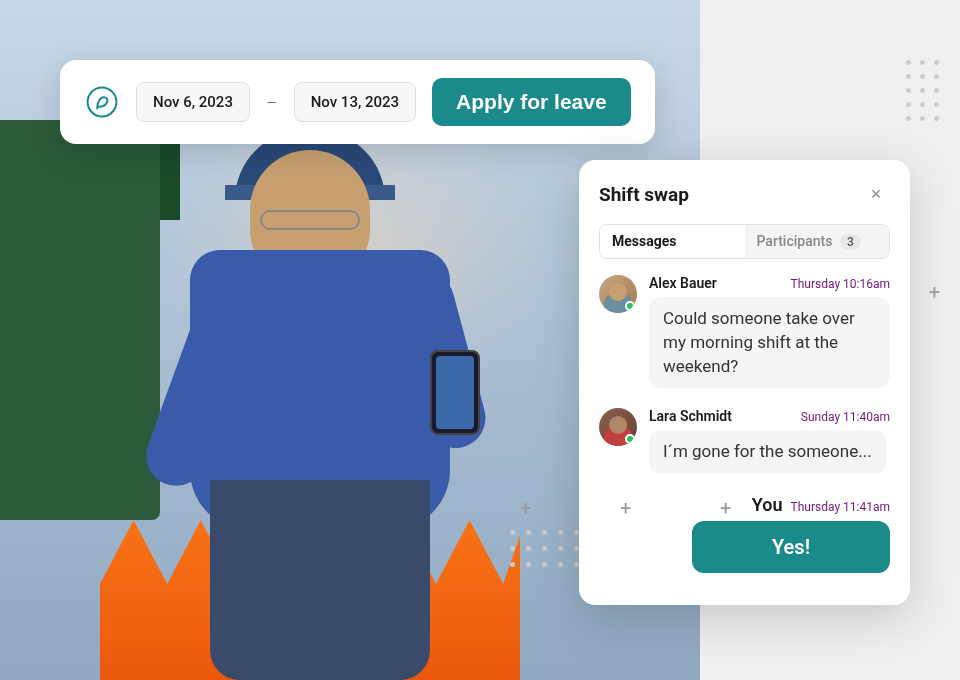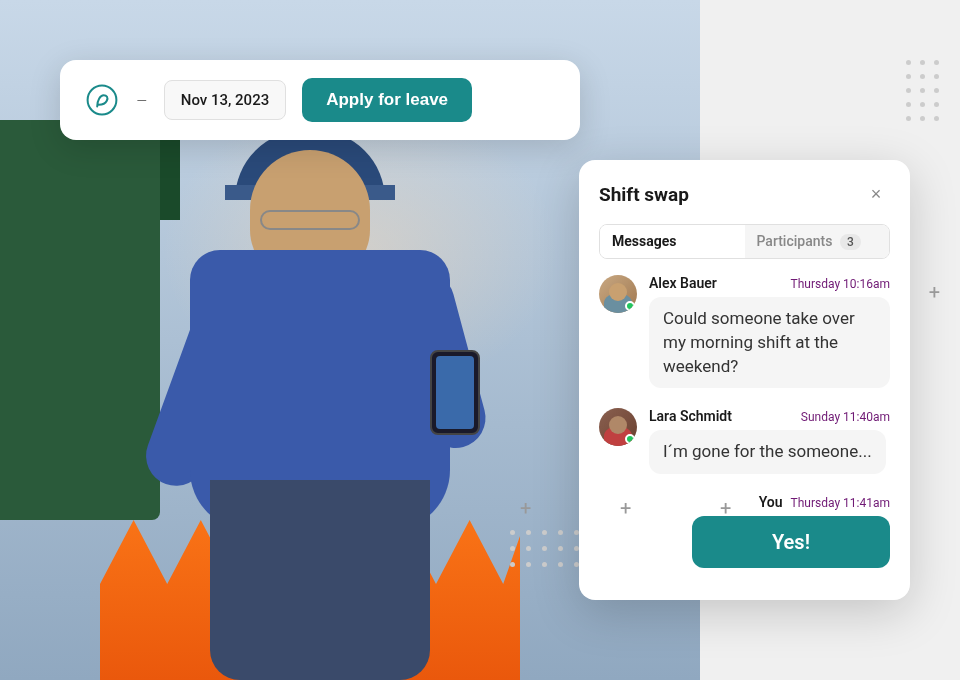--- a/index.html
+++ b/index.html
@@ -69,21 +69,21 @@
       color: #666;
       font-weight: 300;
     }
 
     .apply-btn {
       background: #1a8a8a;
       color: white;
       border: none;
       border-radius: 10px;
       padding: 12px 24px;
-      font-size: 17px;
+      font-size: 21px;
       font-weight: 600;
       cursor: pointer;
       white-space: nowrap;
     }
 
     
     .shift-swap-panel {
       position: absolute;
       top: 160px;
       right: 50px;
@@ -291,21 +291,21 @@
       flex-direction: column;
       align-items: flex-end;
       padding: 0 0 16px 0;
     }
 
     .message-you .message-meta {
       gap: 8px;
     }
 
     .you-label {
-      font-size: 14px;
+      font-size: 18px;
       font-weight: 600;
       color: #1a1a1a;
     }
 
     .message-bubble-teal {
       background: #1a8a8a;
       color: white;
       border-radius: 12px;
       padding: 14px 80px;
       font-size: 20px;
@@ -637,20 +637,21 @@
     <span></span>
 </div>
 
 <div class="leave-card">
   <div class="leave-logo">
     <svg viewBox="0 0 40 40" fill="none" xmlns="http://www.w3.org/2000/svg">
       <circle cx="20" cy="20" r="18" stroke="#1a8a8a" stroke-width="2.5" fill="none"></circle>
       <path d="M14 28 C14 20 18 14 22 14 C26 14 28 17 26 21 C24 25 20 26 16 26" stroke="#1a8a8a" stroke-width="2.5" fill="none" stroke-linecap="round"></path>
     </svg>
   </div>
+  <div class="date-input">Nov 6, 2023</div>
   <span class="date-separator">–</span>
   <div class="date-input">Nov 13, 2023</div>
   <button class="apply-btn">Apply for leave</button>
 </div>
 
 <div class="shift-swap-panel">
   <div class="panel-header">
     <span class="panel-title">Shift swap</span>
     <button class="close-btn">×</button>
   </div>

